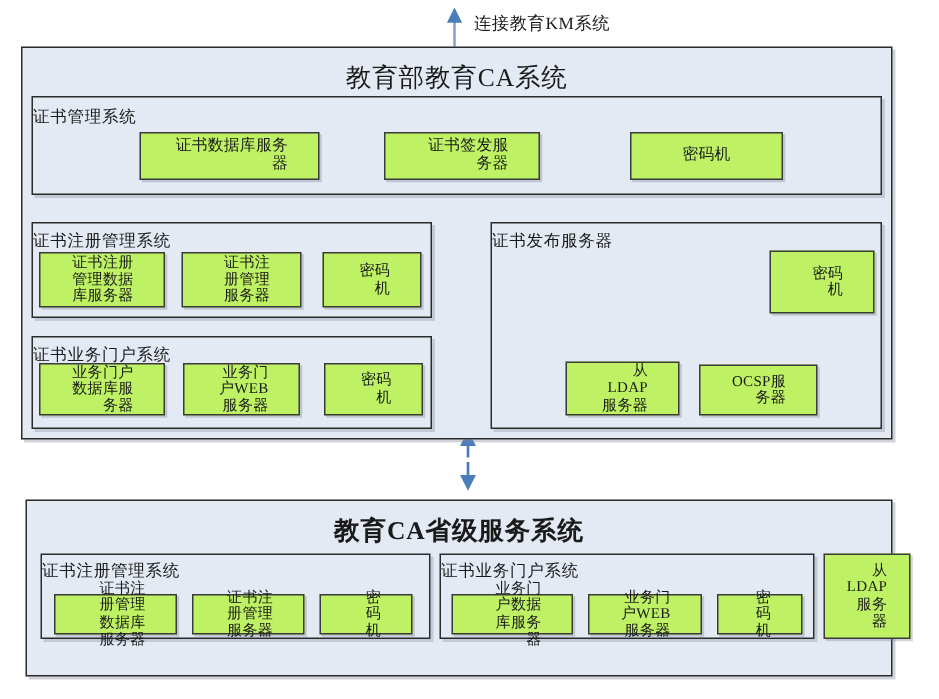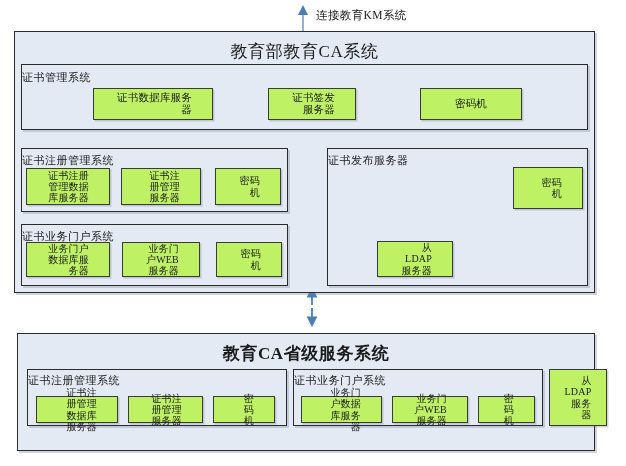--- a/index.html
+++ b/index.html
@@ -164,21 +164,21 @@
   <div class="toplabel" style="left:316px;top:8px;">连接教育KM系统</div>
 
   <div class="box sys" style="left:14px;top:31px;width:581px;height:262px;">
     <div class="sys-title" style="top:8px;">教育部教育CA系统</div>
   </div>
 
   <div class="box subsys" style="left:21px;top:64px;width:567px;height:66px;">
     <div class="subsys-title" style="top:5px;">证书管理系统</div>
   </div>
   <div class="box node" style="left:93px;top:88px;width:120px;height:32px;">证书数据库服务器</div>
-  <div class="box node" style="left:268px;top:88px;width:88px;height:32px;">证书签发服务器</div>
+  <div class="box node" style="left:256px;top:88px;width:104px;height:32px;">证书签发服务器</div>
   <div class="box node" style="left:420px;top:88px;width:102px;height:32px;">密码机</div>
 
   <div class="box subsys" style="left:21px;top:148px;width:267px;height:64px;">
     <div class="subsys-title" style="top:4px;">证书注册管理系统</div>
   </div>
   <div class="box node small" style="left:26px;top:168px;width:84px;height:37px;">证书注册管理数据库服务器</div>
   <div class="box node small" style="left:121px;top:168px;width:80px;height:37px;">证书注册管理服务器</div>
   <div class="box node small" style="left:215px;top:168px;width:66px;height:37px;">密码机</div>
 
   <div class="box subsys" style="left:21px;top:224px;width:267px;height:62px;">
@@ -186,20 +186,21 @@
   </div>
   <div class="box node small" style="left:26px;top:242px;width:84px;height:35px;">业务门户数据库服务器</div>
   <div class="box node small" style="left:122px;top:242px;width:78px;height:35px;">业务门户WEB服务器</div>
   <div class="box node small" style="left:216px;top:242px;width:66px;height:35px;">密码机</div>
 
   <div class="box subsys" style="left:327px;top:148px;width:261px;height:138px;">
     <div class="subsys-title" style="top:4px;">证书发布服务器</div>
   </div>
   <div class="box node small" style="left:513px;top:167px;width:70px;height:42px;">密码机</div>
   <div class="box node small" style="left:377px;top:241px;width:76px;height:36px;">从LDAP服务器</div>
+  <div class="box node small" style="left:466px;top:243px;width:79px;height:34px;">OCSP服务器</div>
 
   <div class="box sys" style="left:17px;top:333px;width:578px;height:118px;">
     <div class="sys-title" style="top:8px;font-weight:bold;">教育CA省级服务系统</div>
   </div>
 
   <div class="box subsys" style="left:27px;top:369px;width:260px;height:57px;">
     <div class="subsys-title" style="top:3px;">证书注册管理系统</div>
   </div>
   <div class="box node small" style="left:36px;top:396px;width:82px;height:27px;">证书注册管理数据库服务器</div>
   <div class="box node small" style="left:128px;top:396px;width:75px;height:27px;">证书注册管理服务器</div>

